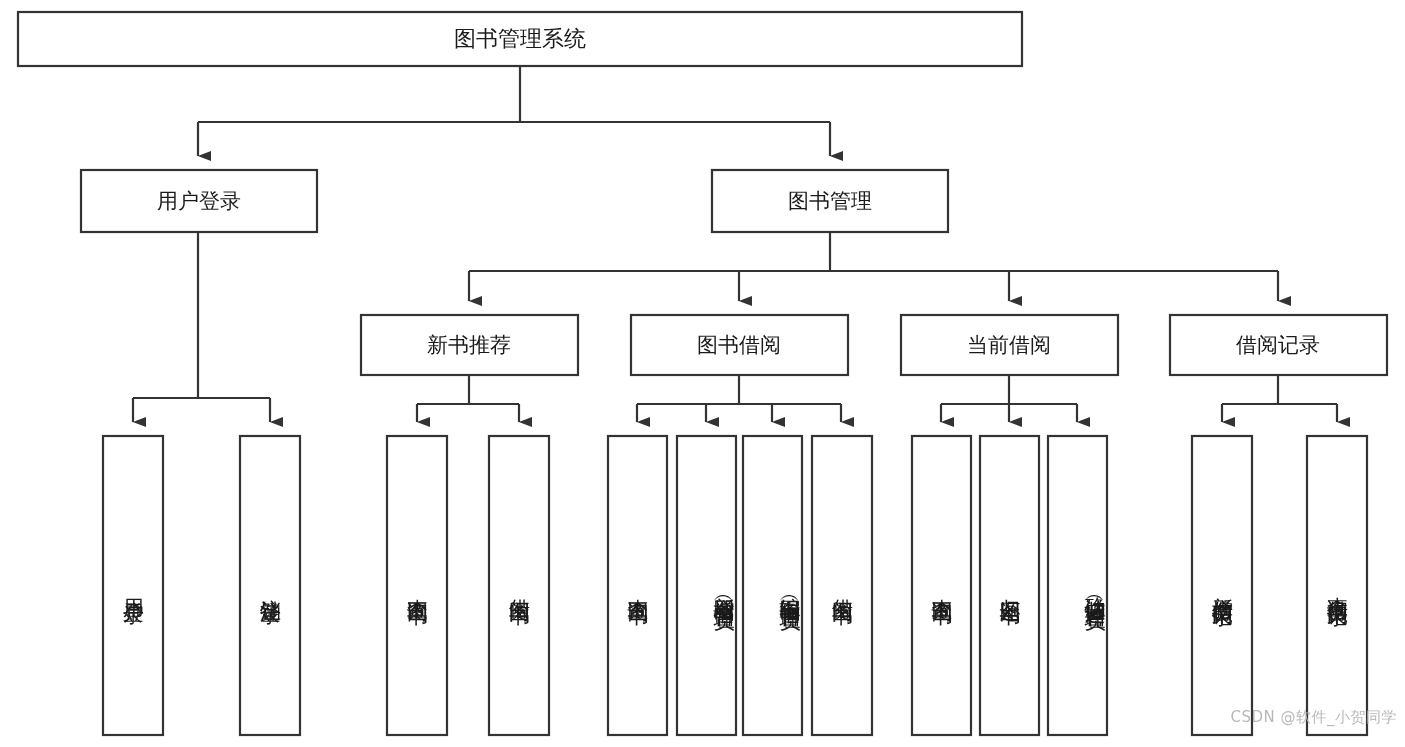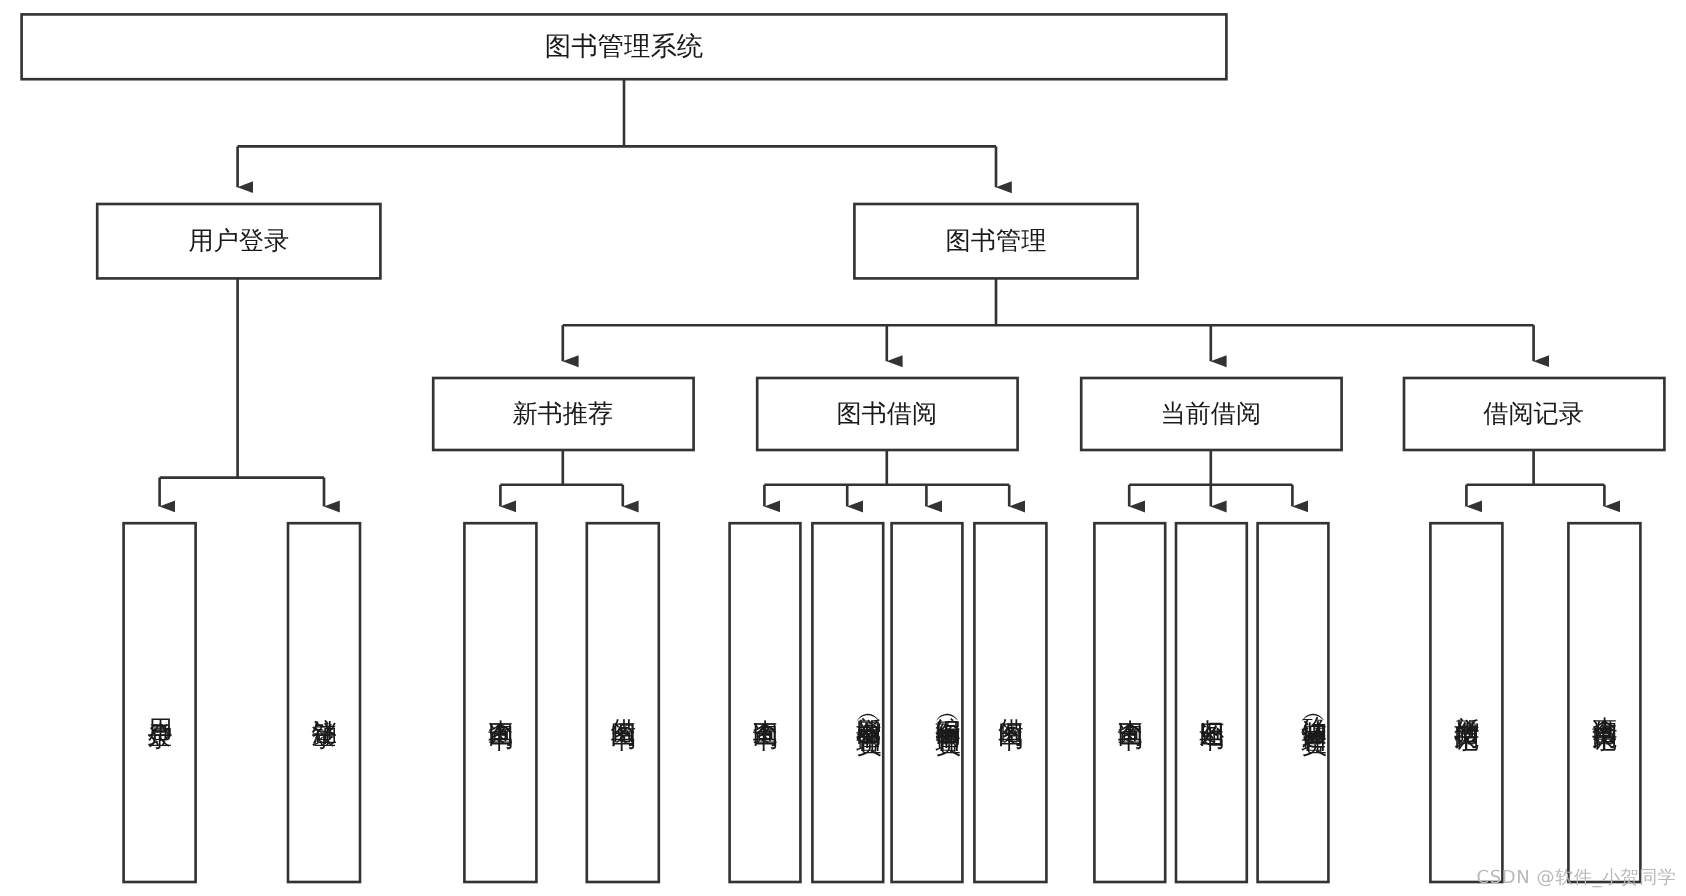--- a/index.html
+++ b/index.html
@@ -62,21 +62,21 @@
     color: #1a1a1a;
     line-height: 1.18;
     letter-spacing: 2px;
     text-align: center;
     white-space: nowrap;
     user-select: none;
   }
   #watermark {
     position: absolute;
     right: 8px;
-    bottom: 6px;
+    bottom: 20px;
     font-family: "DejaVu Sans", "Liberation Sans", sans-serif;
     font-size: 15px;
     color: #b9b9b9;
     letter-spacing: 0.5px;
     white-space: nowrap;
     pointer-events: none;
   }
 </style>
 </head>
 <body>

